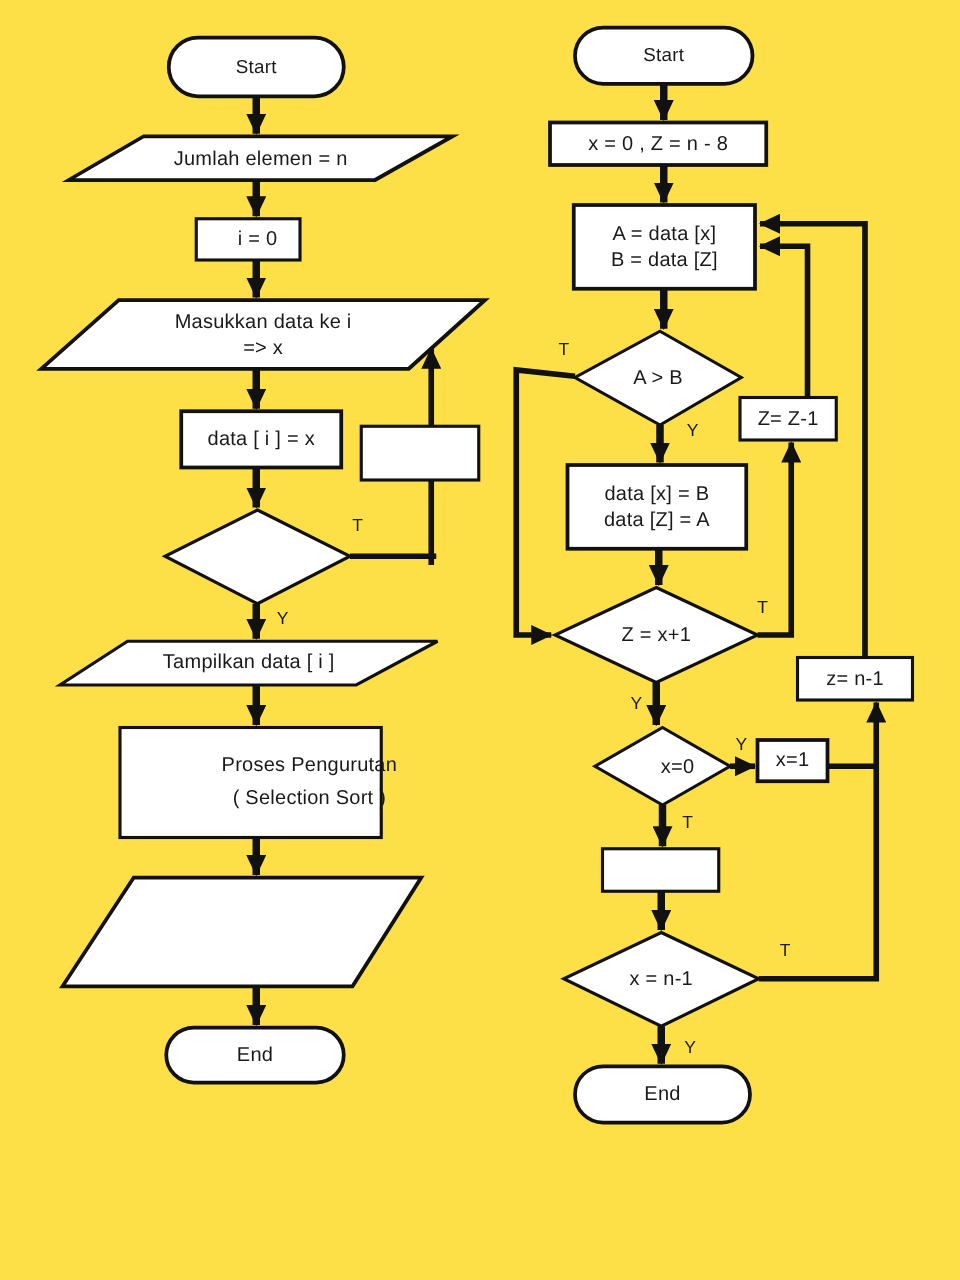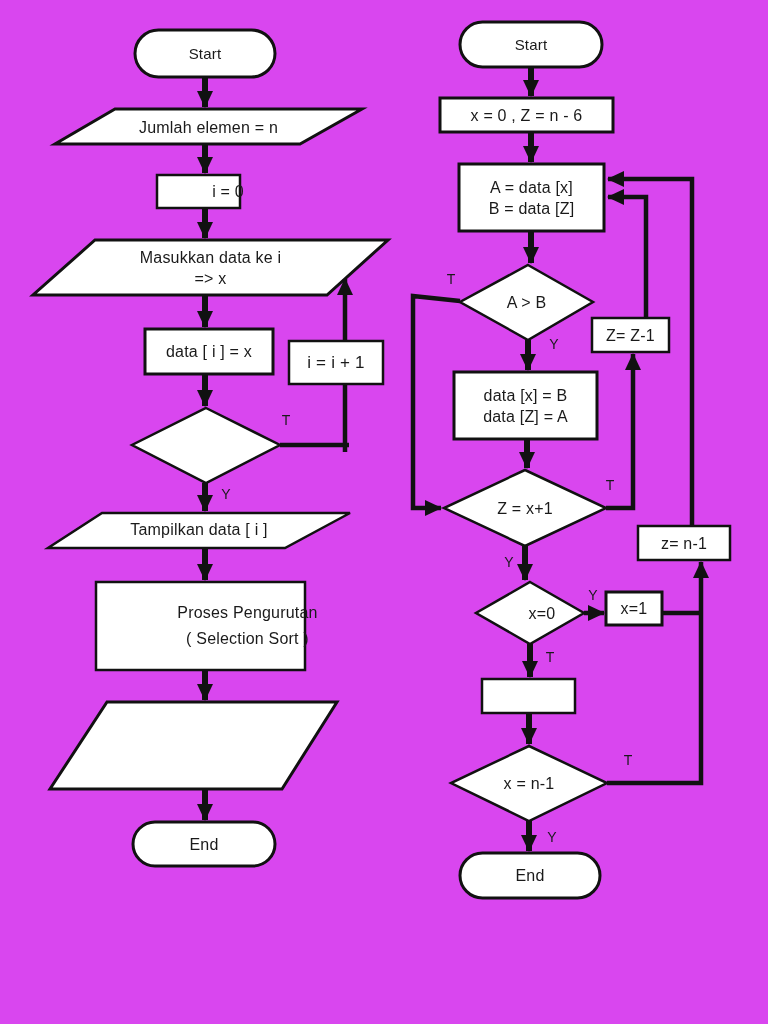--- a/index.html
+++ b/index.html
@@ -1,17 +1,17 @@
 <!DOCTYPE html>
 <html><head>
 <meta charset="utf-8">
 <style>
   html,body{margin:0;padding:0;background:#ffffff;}
   #page{
-    position:relative;width:768px;height:1024px;background:#d946ef;overflow:hidden;
+    position:relative;width:768px;height:1024px;background:#fde047;overflow:hidden;
     font-family:"Liberation Sans","DejaVu Sans",sans-serif;color:#1a1a1a;
   }
   #diagram-svg{position:absolute;left:0;top:0;}
   .shape{fill:#ffffff;stroke:#111111;}
   .sw3{stroke-width:3px;}
   .sw25{stroke-width:2.5px;}
   .flow{fill:none;stroke:#111111;stroke-width:6px;stroke-linejoin:miter;}
   .wire{fill:none;stroke:#111111;stroke-width:4.5px;stroke-linejoin:miter;}
   .lbl{
     position:absolute;display:flex;flex-direction:column;align-items:center;justify-content:center;
@@ -94,51 +94,48 @@
     <path class="wire" d="M607,783 H701 V562" marker-end="url(#ah)"></path>
     <path class="wire" d="M692,526 V179 H608" marker-end="url(#ah)"></path>
   </svg>
 
   <div class="lbl" style="left:135px;top:30px;width:140px;height:47px;font-size:15px;">
     <span>Start</span>
   </div>
   <div class="lbl" style="left:55px;top:109px;width:307px;height:36px;">
     <span>Jumlah elemen = n</span>
   </div>
-  <div class="lbl" style="left:157px;top:175px;width:98px;height:33px;padding-left:22px;">
+  <div class="lbl" style="left:157px;top:175px;width:98px;height:33px;">
     <span>i = 0</span>
   </div>
   <div class="lbl" style="left:33px;top:240px;width:355px;height:55px;">
     <span>Masukkan data ke i</span>
     <span>=&gt; x</span>
   </div>
   <div class="lbl" style="left:145px;top:329px;width:128px;height:45px;">
     <span>data [ i ] = x</span>
-  </div>
-  <div class="lbl big" style="left:289px;top:341px;width:94px;height:43px;">
-    <span>i = i + 1</span>
   </div>
   <div class="branch" style="left:276px;top:412px;">T</div>
   <div class="branch" style="left:216px;top:486px;">Y</div>
   <div class="lbl" style="left:48px;top:513px;width:302px;height:33px;">
     <span>Tampilkan data [ i ]</span>
   </div>
   <div class="lbl lh26" style="left:96px;top:582px;width:209px;height:88px;padding-left:47px;">
     <span>Proses Pengurutan</span>
     <span>( Selection Sort )</span>
   </div>
   <div class="lbl" style="left:133px;top:822px;width:142px;height:44px;">
     <span>End</span>
   </div>
 
   <div class="lbl" style="left:460px;top:22px;width:142px;height:45px;font-size:15px;">
     <span>Start</span>
   </div>
   <div class="lbl" style="left:440px;top:98px;width:173px;height:34px;">
-    <span>x = 0 , Z = n - 6</span>
+    <span>x = 0 , Z = n - 8</span>
   </div>
   <div class="lbl" style="left:459px;top:164px;width:145px;height:67px;">
     <span>A = data [x]</span>
     <span>B = data [Z]</span>
   </div>
   <div class="lbl" style="left:460px;top:265px;width:133px;height:75px;">
     <span>A &gt; B</span>
   </div>
   <div class="branch" style="left:441px;top:271px;">T</div>
   <div class="branch" style="left:544px;top:336px;">Y</div>

